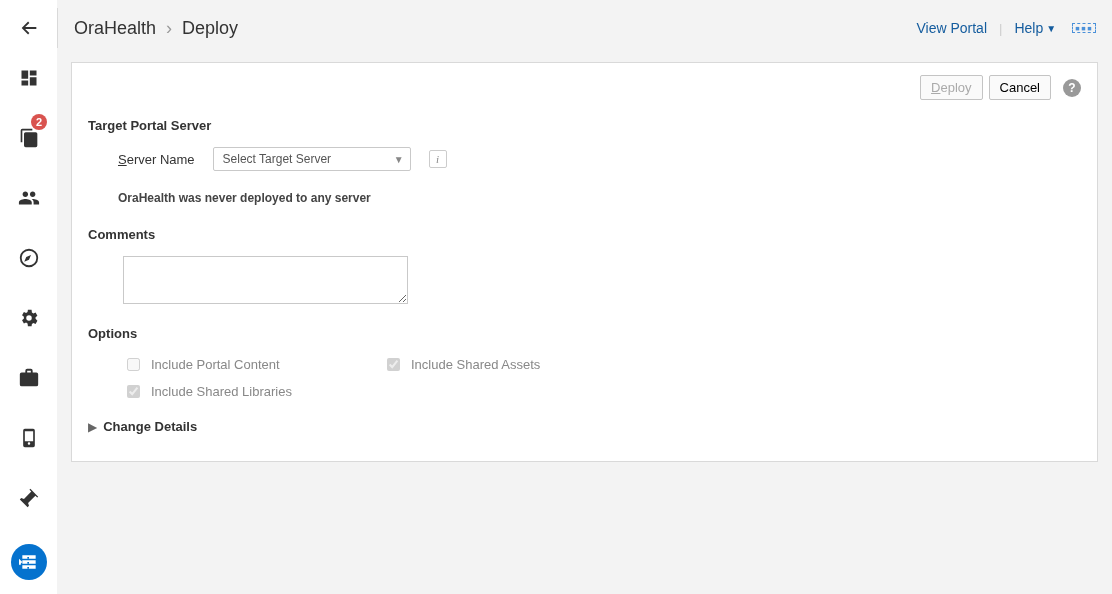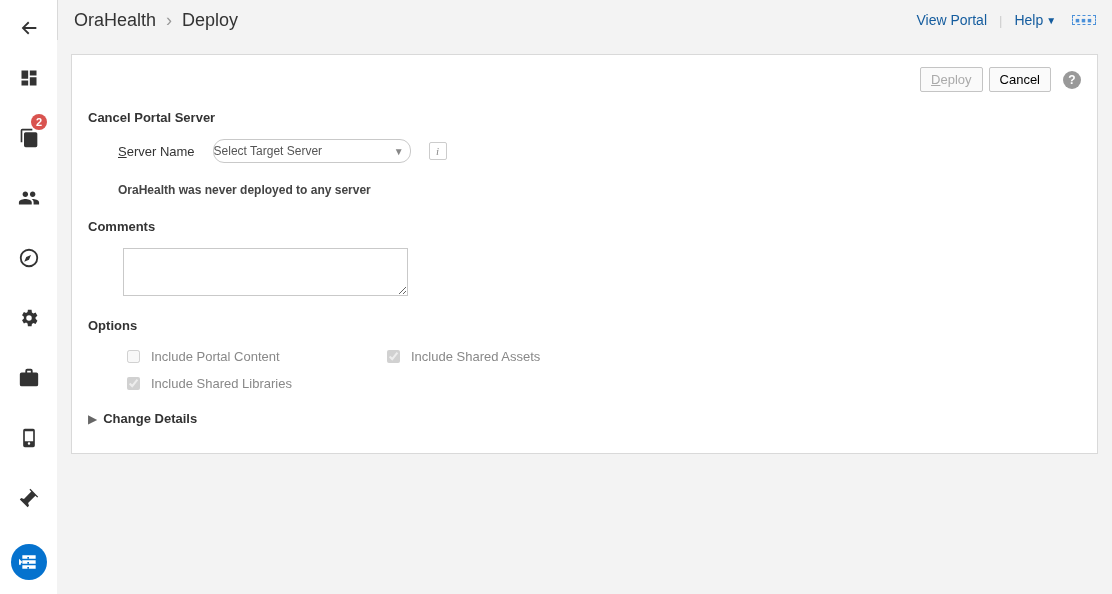--- a/index.html
+++ b/index.html
@@ -60,20 +60,21 @@
     font-weight: bold;
   }
   .main { flex: 1; display: flex; flex-direction: column; }
   .header {
     height: 40px;
     border-left: 1px solid #d9d9d9;
     display: flex;
     align-items: center;
     padding: 0 16px;
     background: #f3f3f3;
+    margin-top: 8px;
   }
   .breadcrumb {
     display: flex;
     align-items: center;
     gap: 10px;
     font-size: 18px;
     color: #333;
   }
   .breadcrumb .chevron { color: #999; }
   .header-right {
@@ -125,26 +126,26 @@
   .form-row {
     display: flex;
     align-items: center;
     gap: 18px;
     margin-left: 30px;
   }
   .form-label { font-size: 13px; }
   .form-label .access { text-decoration: underline; }
   .select {
     border: 1px solid #c9c9c9;
-    border-radius: 11px;
+    border-radius: 2px;
     height: 24px;
     width: 198px;
     display: flex;
     align-items: center;
-    padding: 0 0;
+    padding: 0 9px;
     font-size: 12px;
     color: #555;
     background: #fff;
     cursor: pointer;
     position: relative;
   }
   .select .caret {
     position: absolute;
     right: 6px;
     top: 50%;
@@ -289,21 +290,21 @@
     </div>
 
     <div class="content-wrap">
       <div class="panel">
         <div class="panel-toolbar">
           <button class="btn disabled"><span class="underline">D</span><span>eploy</span></button>
           <button class="btn">Cancel</button>
           <span class="help-icon">?</span>
         </div>
 
-        <div class="section-title">Cancel Portal Server</div>
+        <div class="section-title">Target Portal Server</div>
         <div class="form-row">
           <span class="form-label"><span class="access">S</span><span>erver Name</span></span>
           <div class="select">
             <span>Select Target Server</span>
             <span class="caret">▼</span>
           </div>
           <span class="info-icon">i</span>
         </div>
         <div class="status-msg">OraHealth was never deployed to any server</div>
 

